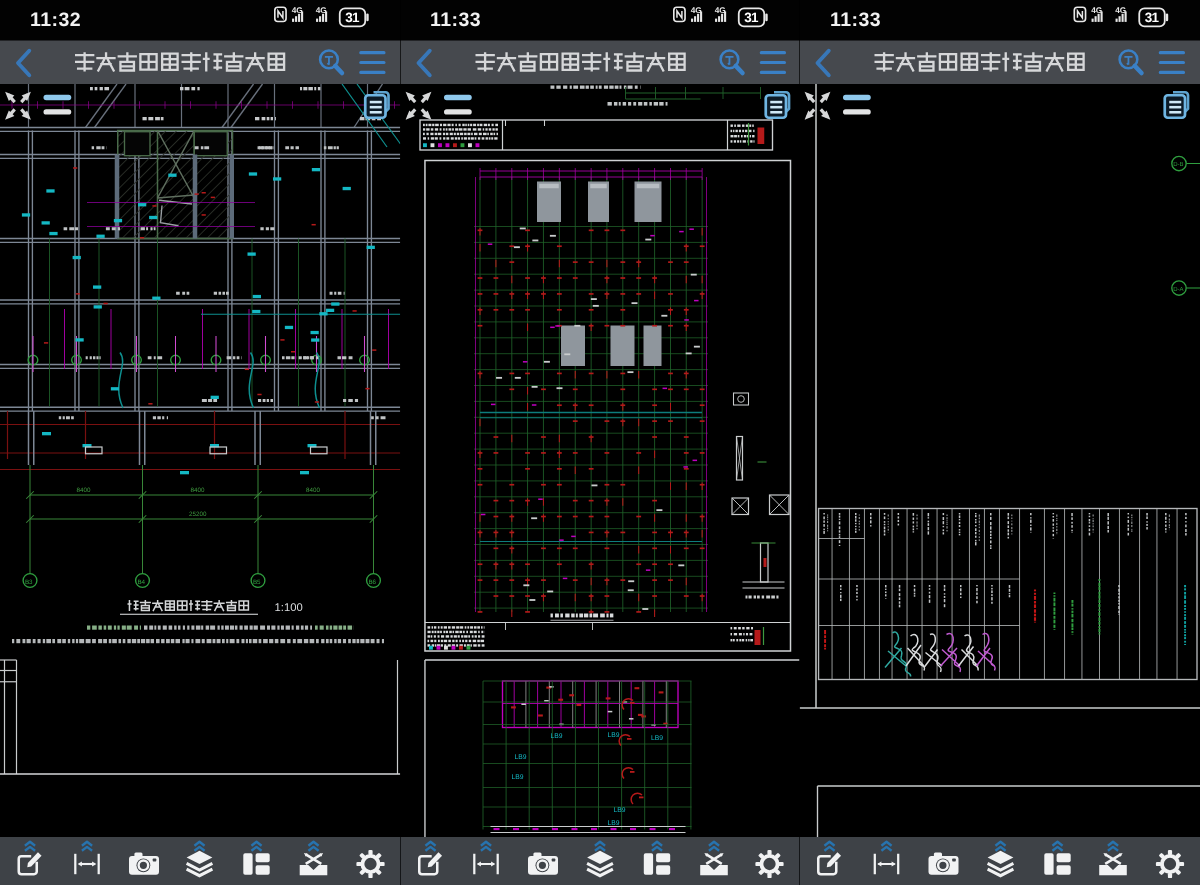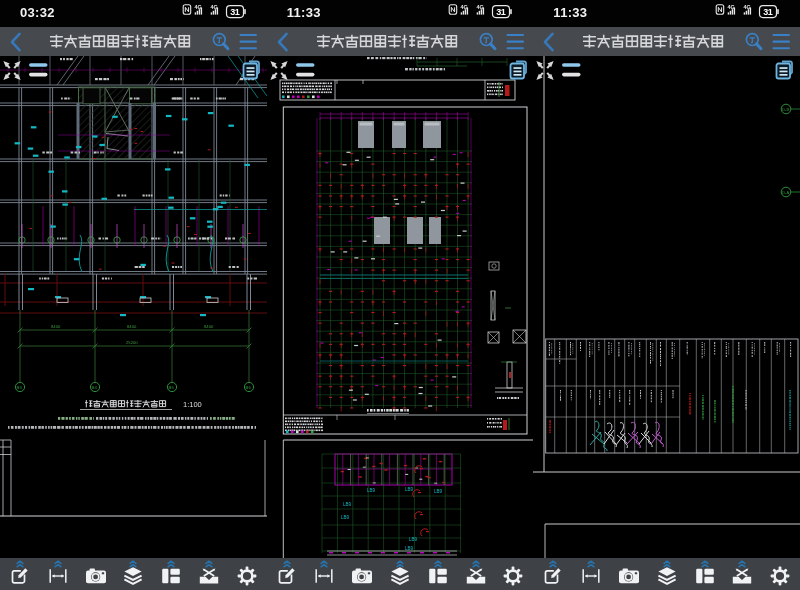--- a/index.html
+++ b/index.html
@@ -1,15 +1,15 @@
 <!DOCTYPE html>
 <html><head><meta charset="utf-8"><style>html,body{margin:0;padding:0;background:#000;width:800px;height:590px;overflow:hidden;font-family:"Liberation Sans",sans-serif;}.screen{position:absolute;top:0;width:266.67px;height:590px;overflow:hidden;background:#000;}.status{position:absolute;top:0;left:0;width:100%;height:27px;background:#020202;}.time{position:absolute;left:20px;top:5px;color:#f2f2f2;font-size:13px;font-weight:bold;letter-spacing:0.3px;}.nav{position:absolute;top:27px;left:0;width:100%;height:29px;background:#46494e;}.content{position:absolute;top:0;left:0;width:100%;height:558px;}.toolbar{position:absolute;top:558px;left:0;width:100%;height:32px;background:#3e4247;}</style></head><body>
 <div class="screen" style="left:0.00px">
     <div class="status">
-      <span class="time">03:32</span>
+      <span class="time">11:32</span>
       <svg width="70" height="25" viewBox="0 0 70 25" style="position:absolute;right:20px;top:0">
         <rect x="6.2" y="4.8" width="7.5" height="9.5" fill="none" stroke="#e8e8e8" stroke-width="1.1" rx="2"></rect>
         <path d="M8.3,11.9 v-4.6 l3.3,4.6 v-4.6" stroke="#e8e8e8" stroke-width="1" fill="none"></path>
         <text x="17.5" y="8.6" font-size="5.5" fill="#e8e8e8" font-weight="bold">4G</text>
         <rect x="17.7" y="12.4" width="1.4" height="2.2" fill="#e8e8e8"></rect>
         <rect x="19.7" y="10.8" width="1.4" height="3.8" fill="#e8e8e8"></rect>
         <rect x="21.7" y="9.2" width="1.4" height="5.4" fill="#e8e8e8"></rect>
         <rect x="23.7" y="7.6" width="1.4" height="7.0" fill="#e8e8e8"></rect>
         <text x="33.5" y="8.6" font-size="5.5" fill="#e8e8e8" font-weight="bold">4G</text>
         <rect x="33.7" y="12.4" width="1.4" height="2.2" fill="#e8e8e8"></rect>

